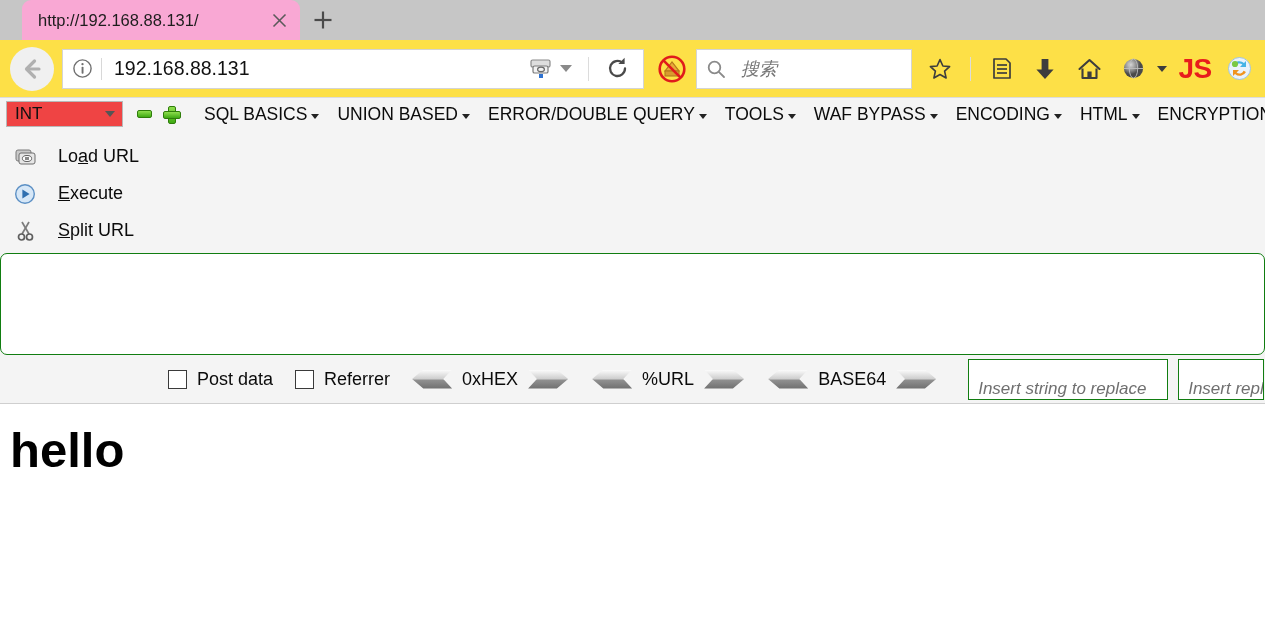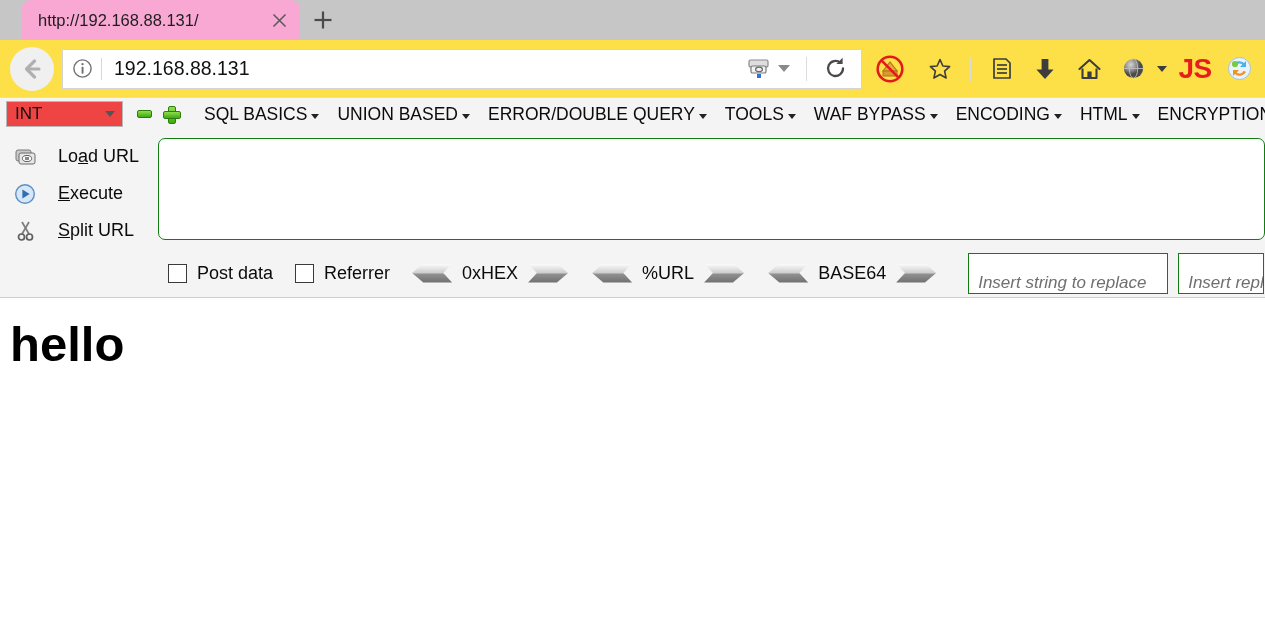--- a/index.html
+++ b/index.html
@@ -238,20 +238,21 @@
     border-left: 4px solid transparent;
     border-right: 4px solid transparent;
     border-top: 5px solid #222;
     margin-left: 4px;
     margin-top: 4px;
   }
 
   .hb-main {
     display: flex;
     padding: 4px 0 0 0;
+    flex-direction: column;
   }
   .hb-actions {
     width: 158px;
     flex: 0 0 auto;
     padding-top: 4px;
   }
   .hb-action {
     display: flex;
     align-items: center;
     height: 37px;
@@ -415,20 +416,29 @@
 
   <div class="noscript-block">
     <svg width="30" height="30" viewBox="0 0 30 30">
       <path d="M8 17 L15 8 L22 17 L8 17 Z" fill="#e8a93a" stroke="#b5791a" stroke-width="1.2"></path>
       <rect x="8" y="17" width="14" height="5" fill="#d89a2f" stroke="#b5791a" stroke-width="1.1"></rect>
       <circle cx="15" cy="15" r="12.3" fill="none" stroke="#e01b1b" stroke-width="2.6"></circle>
       <line x1="6.4" y1="6.4" x2="23.6" y2="23.6" stroke="#e01b1b" stroke-width="2.6"></line>
     </svg>
   </div>
 
+  <div class="searchbar">
+    <div class="url-info">
+      <svg width="20" height="20" viewBox="0 0 20 20">
+        <circle cx="8.5" cy="8.5" r="5.8" fill="none" stroke="#8a8a8a" stroke-width="1.8"></circle>
+        <line x1="12.8" y1="12.8" x2="18" y2="18" stroke="#8a8a8a" stroke-width="1.8" stroke-linecap="round"></line>
+      </svg>
+    </div>
+    <div class="search-ph">搜索</div>
+  </div>
 
   <div class="toolbar-icons">
     <div class="tb-btn">
       <svg width="24" height="24" viewBox="0 0 24 24">
         <path d="M12 2.6 L14.9 9 L21.6 9.6 L16.6 14.2 L18.1 21 L12 17.5 L5.9 21 L7.4 14.2 L2.4 9.6 L9.1 9 Z" fill="none" stroke="#3d3d3d" stroke-width="1.6" stroke-linejoin="round"></path>
       </svg>
     </div>
     <div class="vsep"></div>
     <div class="tb-btn">
       <svg width="23" height="23" viewBox="0 0 23 23">

